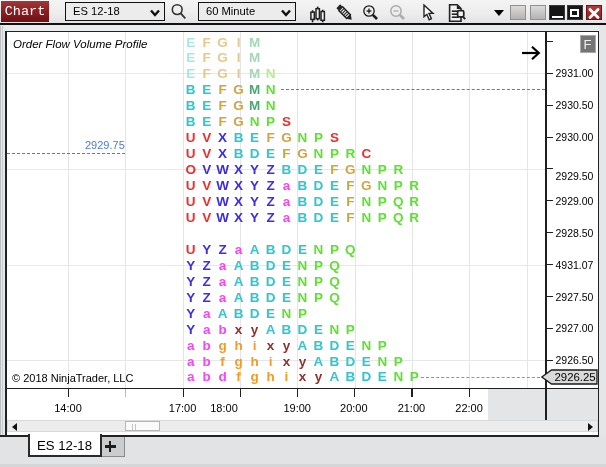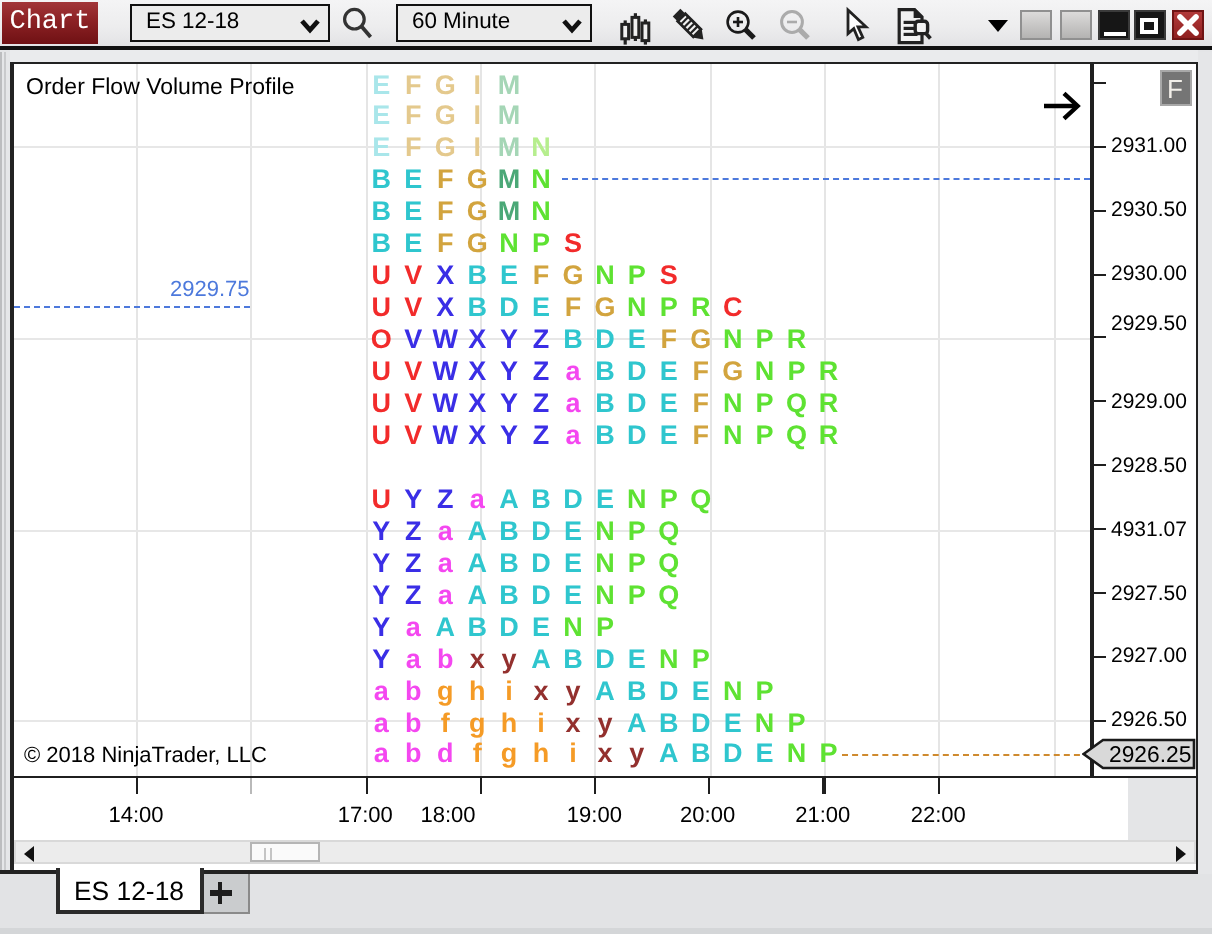--- a/index.html
+++ b/index.html
@@ -22,42 +22,42 @@
 #leftframe { position:absolute; left:0; top:25.5px; width:5px; height:409.5px; background:#e5e6e8; border-left:1px solid #bcbdbf; }
 #rightframe { position:absolute; left:599.4px; top:25.5px; width:6.6px; height:411.8px; background:#e5e6e8; }
 #topstrip { position:absolute; left:5px; top:25.3px; width:594.4px; height:5.4px; background:#eaebed; }
 #cborder-top { position:absolute; left:5px; top:30.7px; width:594.4px; height:1.3px; background:#222; }
 #cborder-left { position:absolute; left:5px; top:30.7px; width:2px; height:406.6px; background:#222; }
 #cborder-right { position:absolute; left:597.8px; top:30.7px; width:1.6px; height:406.6px; background:#222; }
 #cborder-bottom { position:absolute; left:0; top:435px; width:599.4px; height:2.3px; background:#222; }
 #plot { position:absolute; left:7px; top:32px; width:538px; height:355.6px; background:#fff; overflow:hidden; }
 .vg { position:absolute; top:0; width:1px; height:100%; background:#e5e5e5; }
 .hg { position:absolute; left:0; width:100%; height:1px; background:#e7e7e7; }
-#ofvp { position:absolute; left:6px; top:5.5px; font-size:11.5px; color:#000; }
+#ofvp { position:absolute; left:6px; top:5.5px; font-size:11.5px; color:#000;font-style:italic; }
 #copyright { position:absolute; left:5px; top:339.5px; font-size:11px; color:#000; }
 
 .lr { position:absolute; left:175.7px; height:15.95px; line-height:15.95px; white-space:nowrap; font-weight:bold; font-size:13.5px; }
 .lr i { font-style:normal; display:inline-block; width:15.97px; text-align:center; }
 .r  { color:#f22b2b; } .bl { color:#3a2ee6; } .c { color:#2fc6ce; }
 .g  { color:#d2a43e; } .gr { color:#5ee232; } .m  { color:#4ba877; }
 .mg { color:#f447f0; } .o  { color:#f59b26; } .mr { color:#93302e; }
 .fc { color:#a9e6ea; } .fg { color:#e4c98d; } .fm { color:#a5d6b6; } .fn { color:#b6ee8e; }
 
 .bdash { position:absolute; height:0; border-top:1px dashed #4d79dc; }
 #odash { position:absolute; height:0; border-top:1px dashed #cf8a2e; }
 #p2929 { position:absolute; color:#4d79dc; font-size:11px; }
 
 #vaxisline { position:absolute; left:545px; top:31.5px; width:1.5px; height:388px; background:#1f1f1f; }
 #paxis { position:absolute; left:546.5px; top:32px; width:51.3px; height:355.6px; background:#fff; }
 .pl { position:absolute; left:9px; font-size:10.5px; color:#000; }
 .ptick { position:absolute; left:0; width:6px; height:1px; background:#1f1f1f; }
 #fbadge { position:absolute; left:33px; top:2.5px; width:16px; height:18.5px; background:#757575;
   border:1px solid #a8a8a8; color:#f2efe9; font-size:13px; text-align:center; line-height:17px; }
 #haxisline { position:absolute; left:7px; top:387.6px; width:590.8px; height:1.4px; background:#1f1f1f; }
-#taxis { position:absolute; left:7px; top:389px; width:557px; height:30.6px; background:#fff; }
+#taxis { position:absolute; left:7px; top:389px; width:481px; height:30.6px; background:#fff; }
 .tl { position:absolute; top:12.5px; width:40px; text-align:center; font-size:11px; color:#000; }
 .ttick { position:absolute; top:0; width:1.2px; height:8.2px; background:#1f1f1f; }
 
 #marker { position:absolute; left:541px; top:369.2px; width:57px; height:16px; }
 
 #sbar { position:absolute; left:7px; top:419.6px; width:590.8px; height:12.4px; background:#ececec; border:1px solid #d9d9d9; }
 #sthumb { position:absolute; left:117px; top:0.6px; width:35.3px; height:10px; background:#fafafa; border:1px solid #b5b5b5; }
 #sgap { position:absolute; left:7px; top:432px; width:590.8px; height:3px; background:#fff; }
 .sarr { position:absolute; top:2.5px; width:0; height:0; }
 
@@ -208,21 +208,21 @@
 </svg>
 </div>
 <div id="vaxisline"></div>
 <div id="paxis">
 <div class="pl" style="top:35.2px">2931.00</div>
 <div class="ptick" style="top:40.7px"></div>
 <div class="pl" style="top:67.1px">2930.50</div>
 <div class="ptick" style="top:72.6px"></div>
 <div class="pl" style="top:99.0px">2930.00</div>
 <div class="ptick" style="top:104.5px"></div>
-<div class="pl" style="top:124px">2929.50</div>
+<div class="pl" style="top:138px">2929.50</div>
 <div class="ptick" style="top:136.4px"></div>
 <div class="pl" style="top:162.8px">2929.00</div>
 <div class="ptick" style="top:168.3px"></div>
 <div class="pl" style="top:194.7px">2928.50</div>
 <div class="ptick" style="top:200.2px"></div>
 <div class="pl" style="top:226.6px">4931.07</div>
 <div class="ptick" style="top:232.1px"></div>
 <div class="pl" style="top:258.5px">2927.50</div>
 <div class="ptick" style="top:264.0px"></div>
 <div class="pl" style="top:290.4px">2927.00</div>

